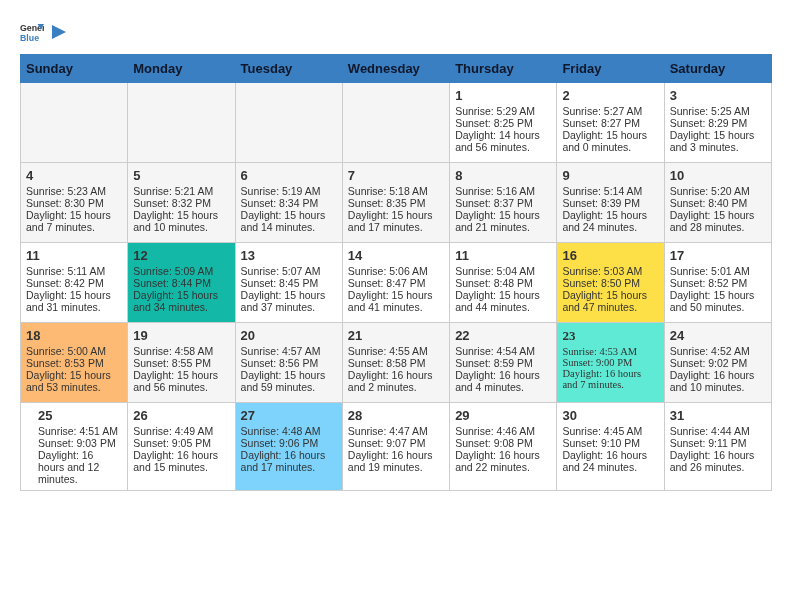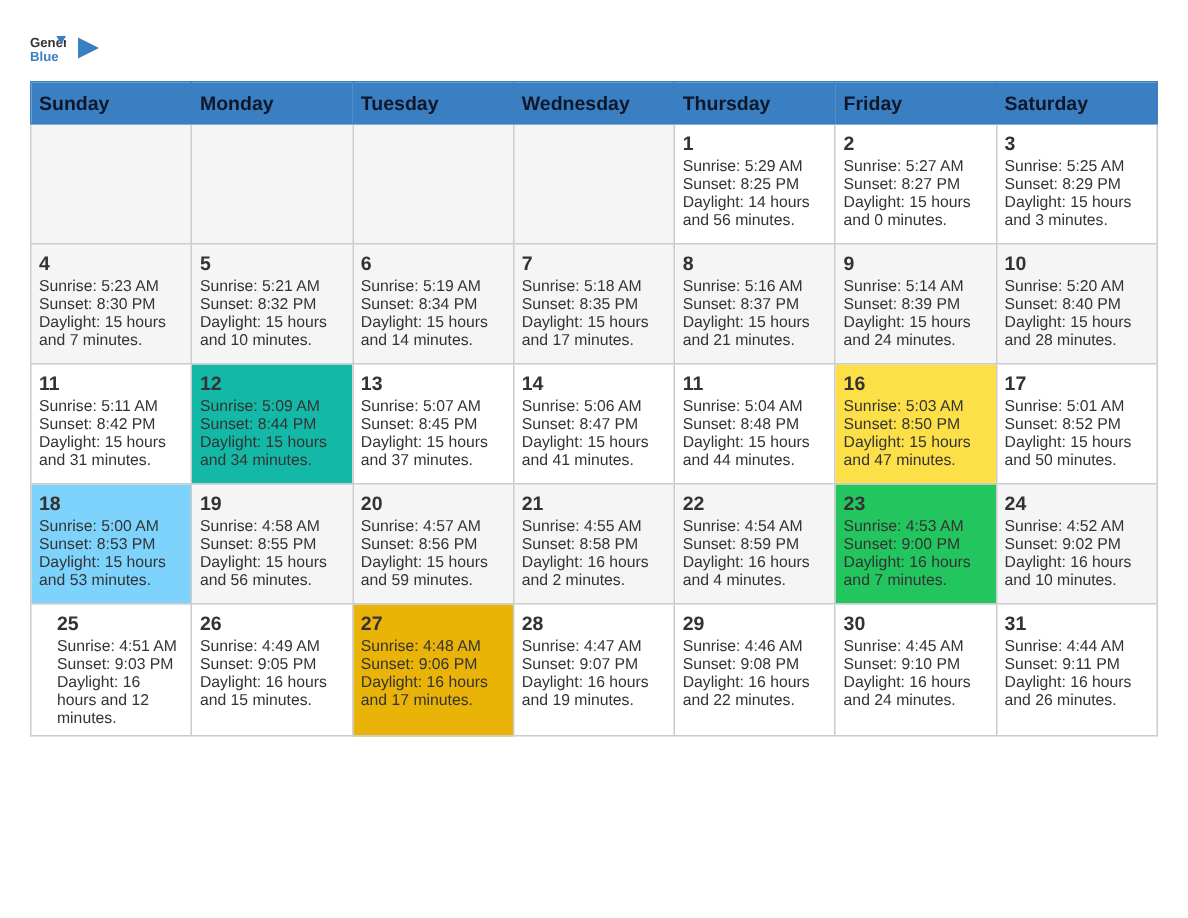--- a/index.html
+++ b/index.html
@@ -228,21 +228,21 @@
           <div>Daylight: 15 hours and 47 minutes.</div>
         </td>
         <td style="background: rgb(255, 255, 255); margin-top: 32px;">
           <span class="day-num">17</span>
           <div>Sunrise: 5:01 AM</div>
           <div>Sunset: 8:52 PM</div>
           <div>Daylight: 15 hours and 50 minutes.</div>
         </td>
       </tr>
       <tr>
-        <td style="background: #7dd3fc;">
+        <td style="background: #fdba74;">
           <span class="day-num">18</span>
           <div>Sunrise: 5:00 AM</div>
           <div>Sunset: 8:53 PM</div>
           <div>Daylight: 15 hours and 53 minutes.</div>
         </td>
         <td style="background: rgb(245, 245, 245);">
           <span class="day-num">19</span>
           <div>Sunrise: 4:58 AM</div>
           <div>Sunset: 8:55 PM</div>
           <div>Daylight: 15 hours and 56 minutes.</div>
@@ -258,21 +258,21 @@
           <div>Sunrise: 4:55 AM</div>
           <div>Sunset: 8:58 PM</div>
           <div>Daylight: 16 hours and 2 minutes.</div>
         </td>
         <td style="background: rgb(245, 245, 245);">
           <span class="day-num">22</span>
           <div>Sunrise: 4:54 AM</div>
           <div>Sunset: 8:59 PM</div>
           <div>Daylight: 16 hours and 4 minutes.</div>
         </td>
-        <td style="background: #22c55e;">
+        <td style="background: #5eead4; font-family: Liberation Serif, serif;">
           <span class="day-num">23</span>
           <div>Sunrise: 4:53 AM</div>
           <div>Sunset: 9:00 PM</div>
           <div>Daylight: 16 hours and 7 minutes.</div>
         </td>
         <td style="background: rgb(245, 245, 245);">
           <span class="day-num">24</span>
           <div>Sunrise: 4:52 AM</div>
           <div>Sunset: 9:02 PM</div>
           <div>Daylight: 16 hours and 10 minutes.</div>
@@ -284,21 +284,21 @@
           <div>Sunrise: 4:51 AM</div>
           <div>Sunset: 9:03 PM</div>
           <div>Daylight: 16 hours and 12 minutes.</div>
         </td>
         <td style="background: rgb(255, 255, 255); margin-top: 47px;">
           <span class="day-num">26</span>
           <div>Sunrise: 4:49 AM</div>
           <div>Sunset: 9:05 PM</div>
           <div>Daylight: 16 hours and 15 minutes.</div>
         </td>
-        <td style="background: #eab308;">
+        <td style="background: #7dd3fc;">
           <span class="day-num">27</span>
           <div>Sunrise: 4:48 AM</div>
           <div>Sunset: 9:06 PM</div>
           <div>Daylight: 16 hours and 17 minutes.</div>
         </td>
         <td style="background: rgb(255, 255, 255); margin-top: 12px;">
           <span class="day-num">28</span>
           <div>Sunrise: 4:47 AM</div>
           <div>Sunset: 9:07 PM</div>
           <div>Daylight: 16 hours and 19 minutes.</div>

